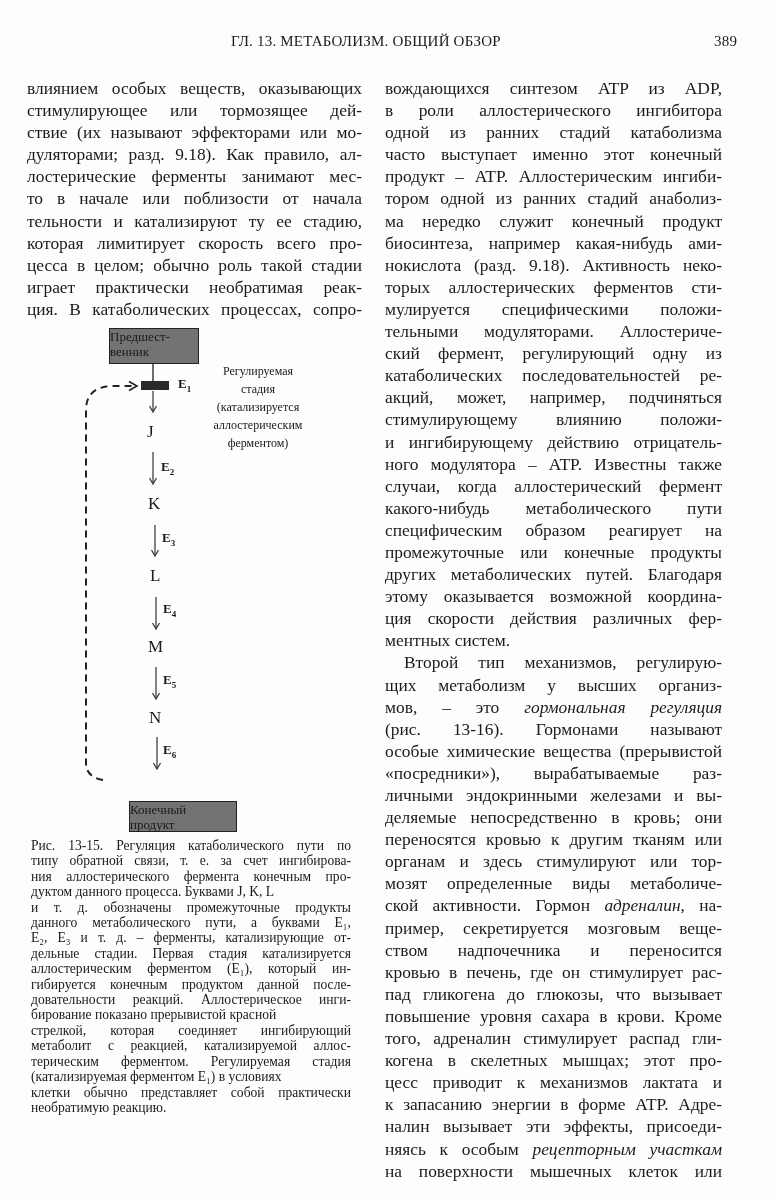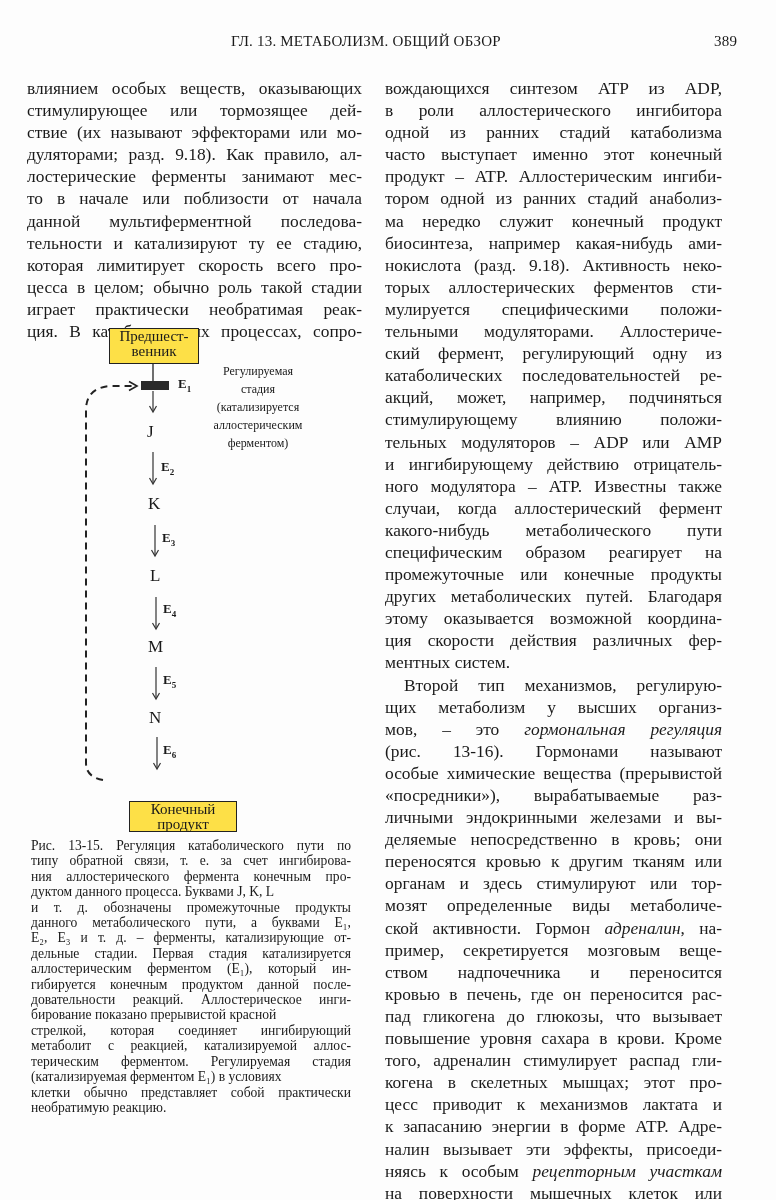--- a/index.html
+++ b/index.html
@@ -18,22 +18,22 @@
   }
   .col-left { left: 27px; top: 77px; width: 335px; }
   .col-right { left: 385px; top: 77px; width: 337px; }
   .line { display: block; white-space: nowrap; text-align: justify; text-align-last: justify; height: 22.1px; }
   .line.last { text-align-last: left; }
   .line.indent { padding-left: 19px; }
   .line i { font-style: italic; }
 
   .figure { position: absolute; left: 60px; top: 325px; width: 310px; height: 495px; }
   .fig-box {
-    position: absolute; border: 1.5px solid #222; background: #fde047;
-    font-size: 15px; line-height: 15px; text-align: center;
+    position: absolute; border: 1.5px solid #222; background: #737373;
+    font-size: 13px; line-height: 15px; 
   }
   .fig-letter { position: absolute; font-size: 17px; }
   .fig-enz { position: absolute; font-size: 13px; font-weight: bold; }
   .fig-enz sub { font-size: 9px; }
   .fig-label { position: absolute; font-size: 12px; line-height: 18px; text-align: center; }
 
   .caption {
     position: absolute; left: 31px; top: 838px; width: 320px;
     font-size: 13.6px; line-height: 15.4px;
   }
@@ -49,21 +49,20 @@
   <span class="pageno">389</span>
 </div>
 
 <div class="col col-left">
   <span class="line">влиянием особых веществ, оказывающих</span>
   <span class="line">стимулирующее или тормозящее дей-</span>
   <span class="line">ствие (их называют эффекторами или мо-</span>
   <span class="line">дуляторами; разд. 9.18). Как правило, ал-</span>
   <span class="line">лостерические ферменты занимают мес-</span>
   <span class="line">то в начале или поблизости от начала</span>
-  <span class="line">данной мультиферментной последова-</span>
   <span class="line">тельности и катализируют ту ее стадию,</span>
   <span class="line">которая лимитирует скорость всего про-</span>
   <span class="line">цесса в целом; обычно роль такой стадии</span>
   <span class="line">играет практически необратимая реак-</span>
   <span class="line">ция. В катаболических процессах, сопро-</span>
 </div>
 
 <div class="figure">
   <svg width="310" height="495" style="position:absolute;left:0;top:0">
 
@@ -153,21 +152,20 @@
   <span class="line">ма нередко служит конечный продукт</span>
   <span class="line">биосинтеза, например какая-нибудь ами-</span>
   <span class="line">нокислота (разд. 9.18). Активность неко-</span>
   <span class="line">торых аллостерических ферментов сти-</span>
   <span class="line">мулируется специфическими положи-</span>
   <span class="line">тельными модуляторами. Аллостериче-</span>
   <span class="line">ский фермент, регулирующий одну из</span>
   <span class="line">катаболических последовательностей ре-</span>
   <span class="line">акций, может, например, подчиняться</span>
   <span class="line">стимулирующему влиянию положи-</span>
-  <span class="line">тельных модуляторов – ADP или AMP</span>
   <span class="line">и ингибирующему действию отрицатель-</span>
   <span class="line">ного модулятора – ATP. Известны также</span>
   <span class="line">случаи, когда аллостерический фермент</span>
   <span class="line">какого-нибудь метаболического пути</span>
   <span class="line">специфическим образом реагирует на</span>
   <span class="line">промежуточные или конечные продукты</span>
   <span class="line">других метаболических путей. Благодаря</span>
   <span class="line">этому оказывается возможной координа-</span>
   <span class="line">ция скорости действия различных фер-</span>
   <span class="line last">ментных систем.</span>
@@ -179,21 +177,21 @@
   <span class="line">особые химические вещества (прерывистой</span>
   <span class="line">«посредники»), вырабатываемые раз-</span>
   <span class="line">личными эндокринными железами и вы-</span>
   <span class="line">деляемые непосредственно в кровь; они</span>
   <span class="line">переносятся кровью к другим тканям или</span>
   <span class="line">органам и здесь стимулируют или тор-</span>
   <span class="line">мозят определенные виды метаболиче-</span>
   <span class="line"><span>ской активности. Гормон</span> <i>адреналин</i><span>, на-</span></span>
   <span class="line">пример, секретируется мозговым веще-</span>
   <span class="line">ством надпочечника и переносится</span>
-  <span class="line">кровью в печень, где он переносится рас-</span>
+  <span class="line">кровью в печень, где он стимулирует рас-</span>
   <span class="line">пад гликогена до глюкозы, что вызывает</span>
   <span class="line">повышение уровня сахара в крови. Кроме</span>
   <span class="line">того, адреналин стимулирует распад гли-</span>
   <span class="line">когена в скелетных мышцах; этот про-</span>
   <span class="line">цесс приводит к механизмов лактата и</span>
   <span class="line">к запасанию энергии в форме ATP. Адре-</span>
   <span class="line">налин вызывает эти эффекты, присоеди-</span>
   <span class="line"><span>няясь к особым</span> <i>рецепторным участкам</i></span>
   <span class="line">на поверхности мышечных клеток или</span>
 

